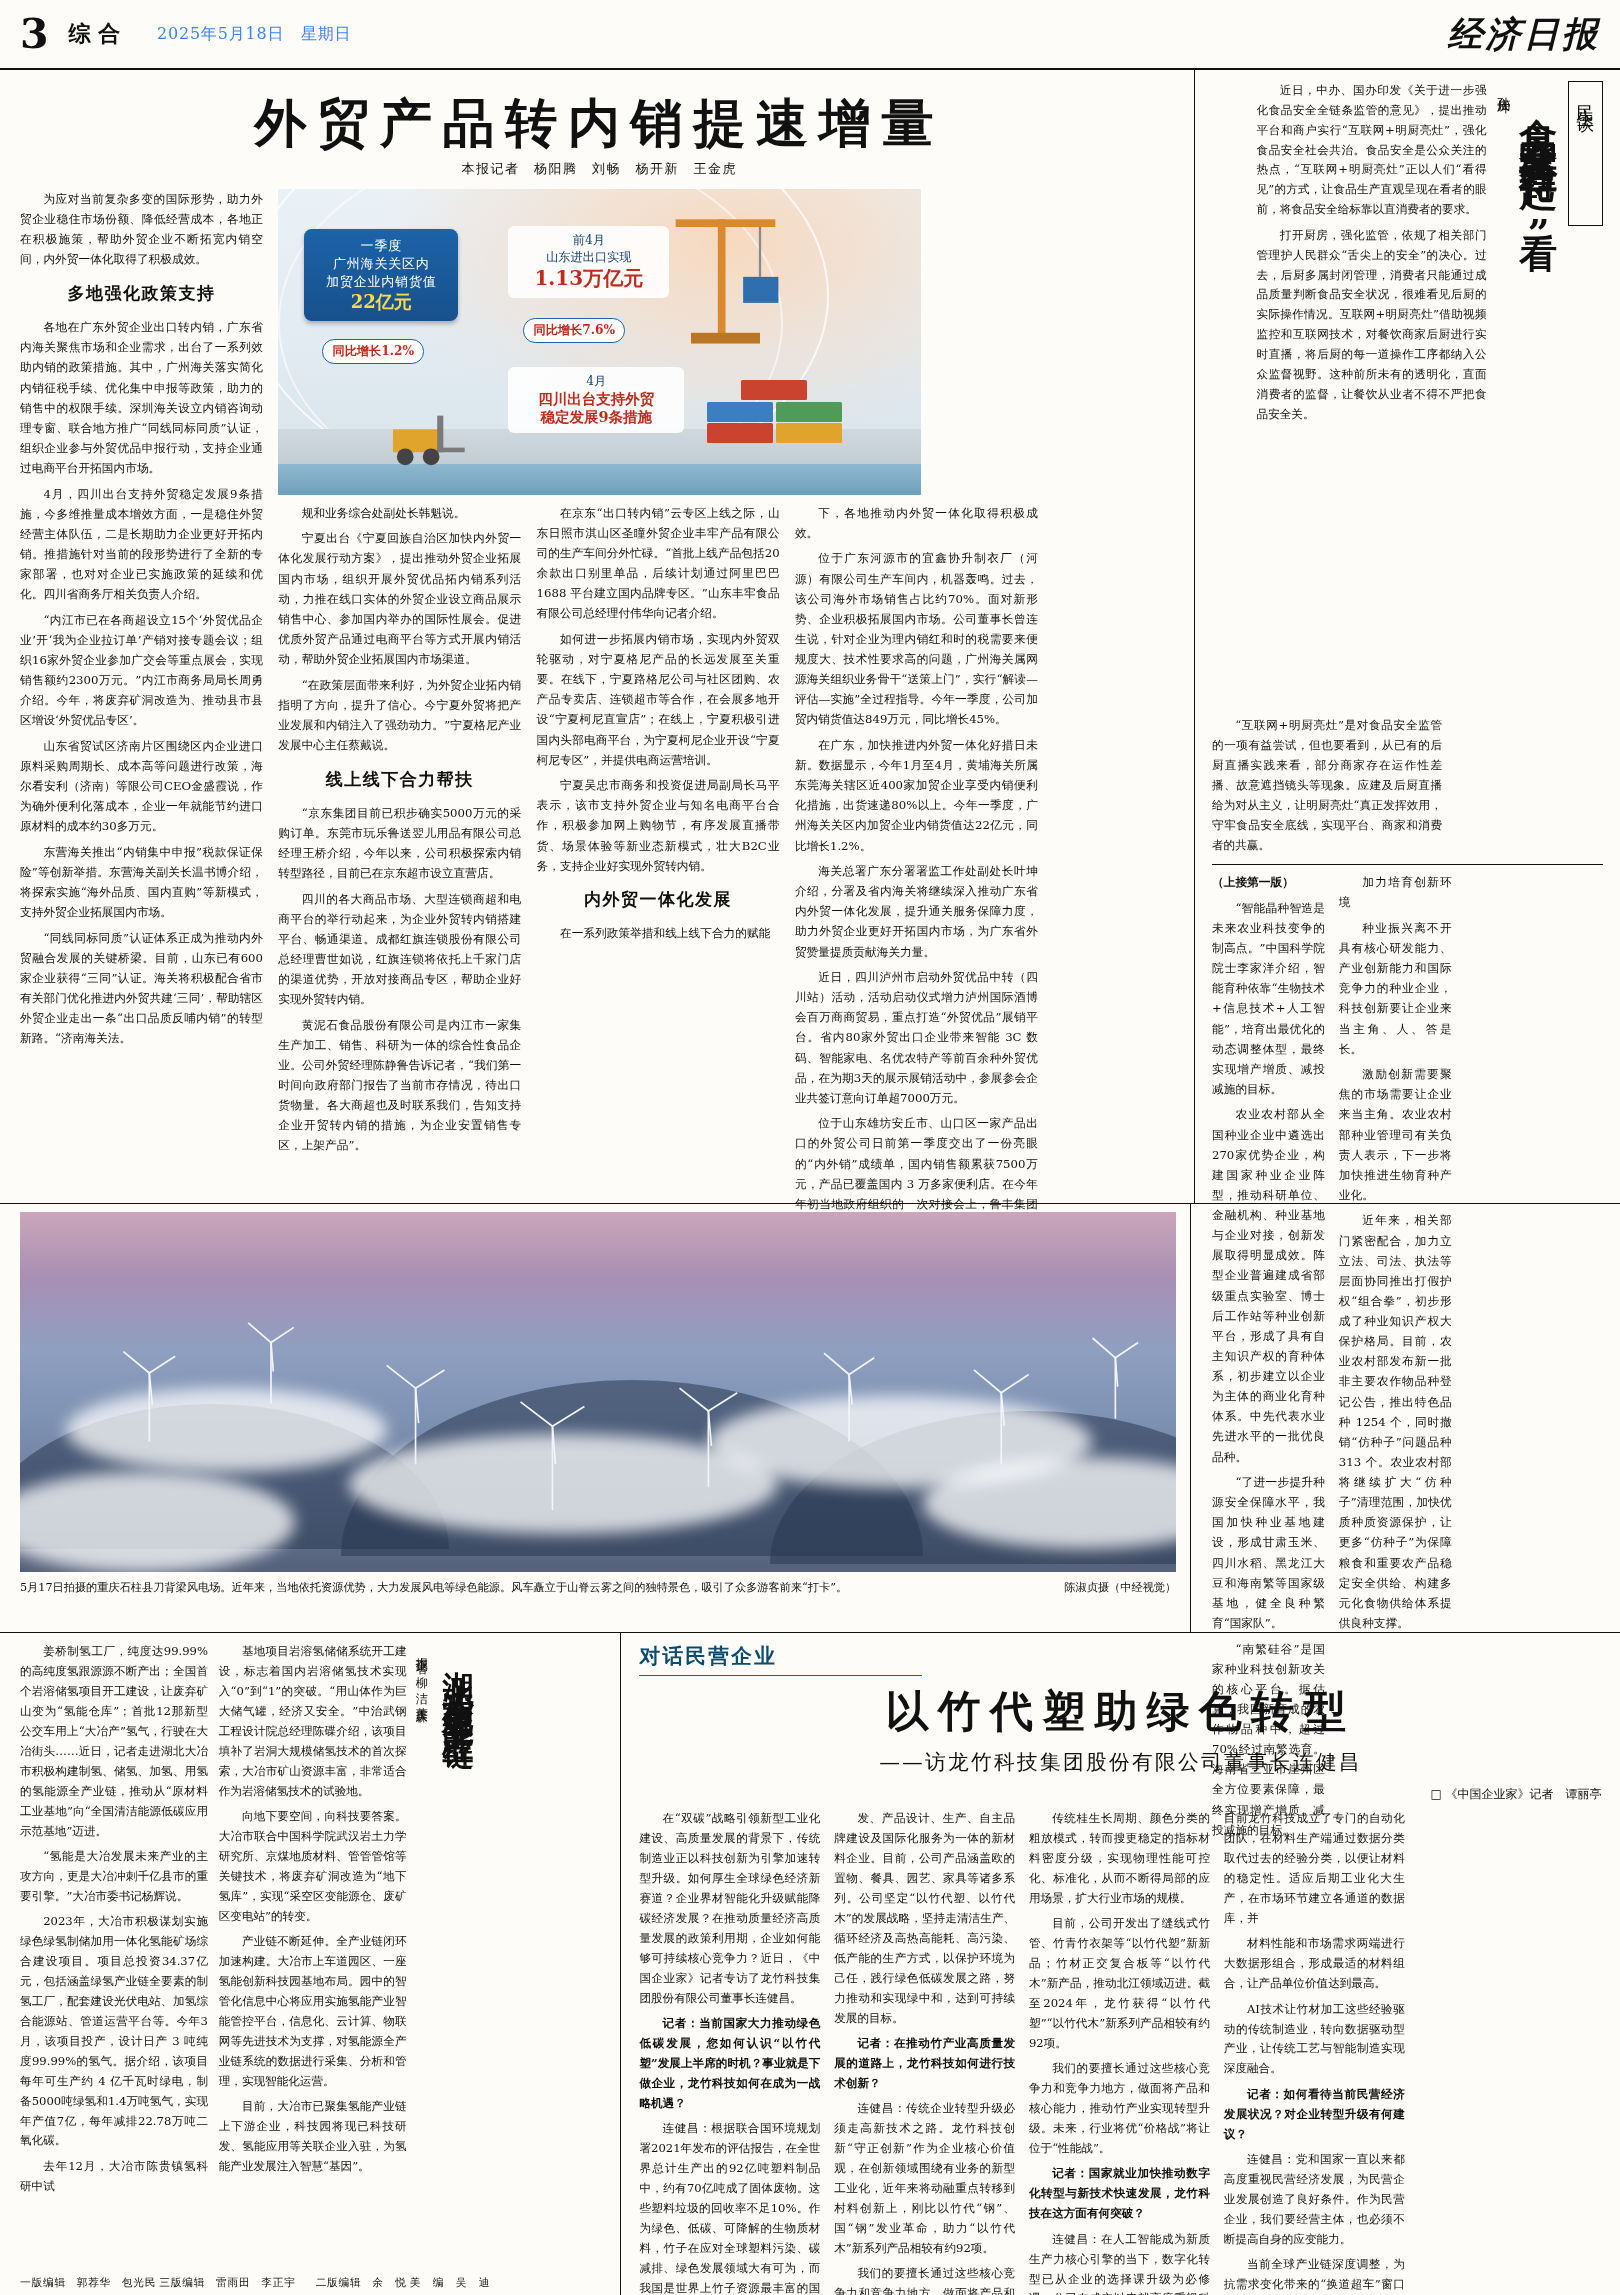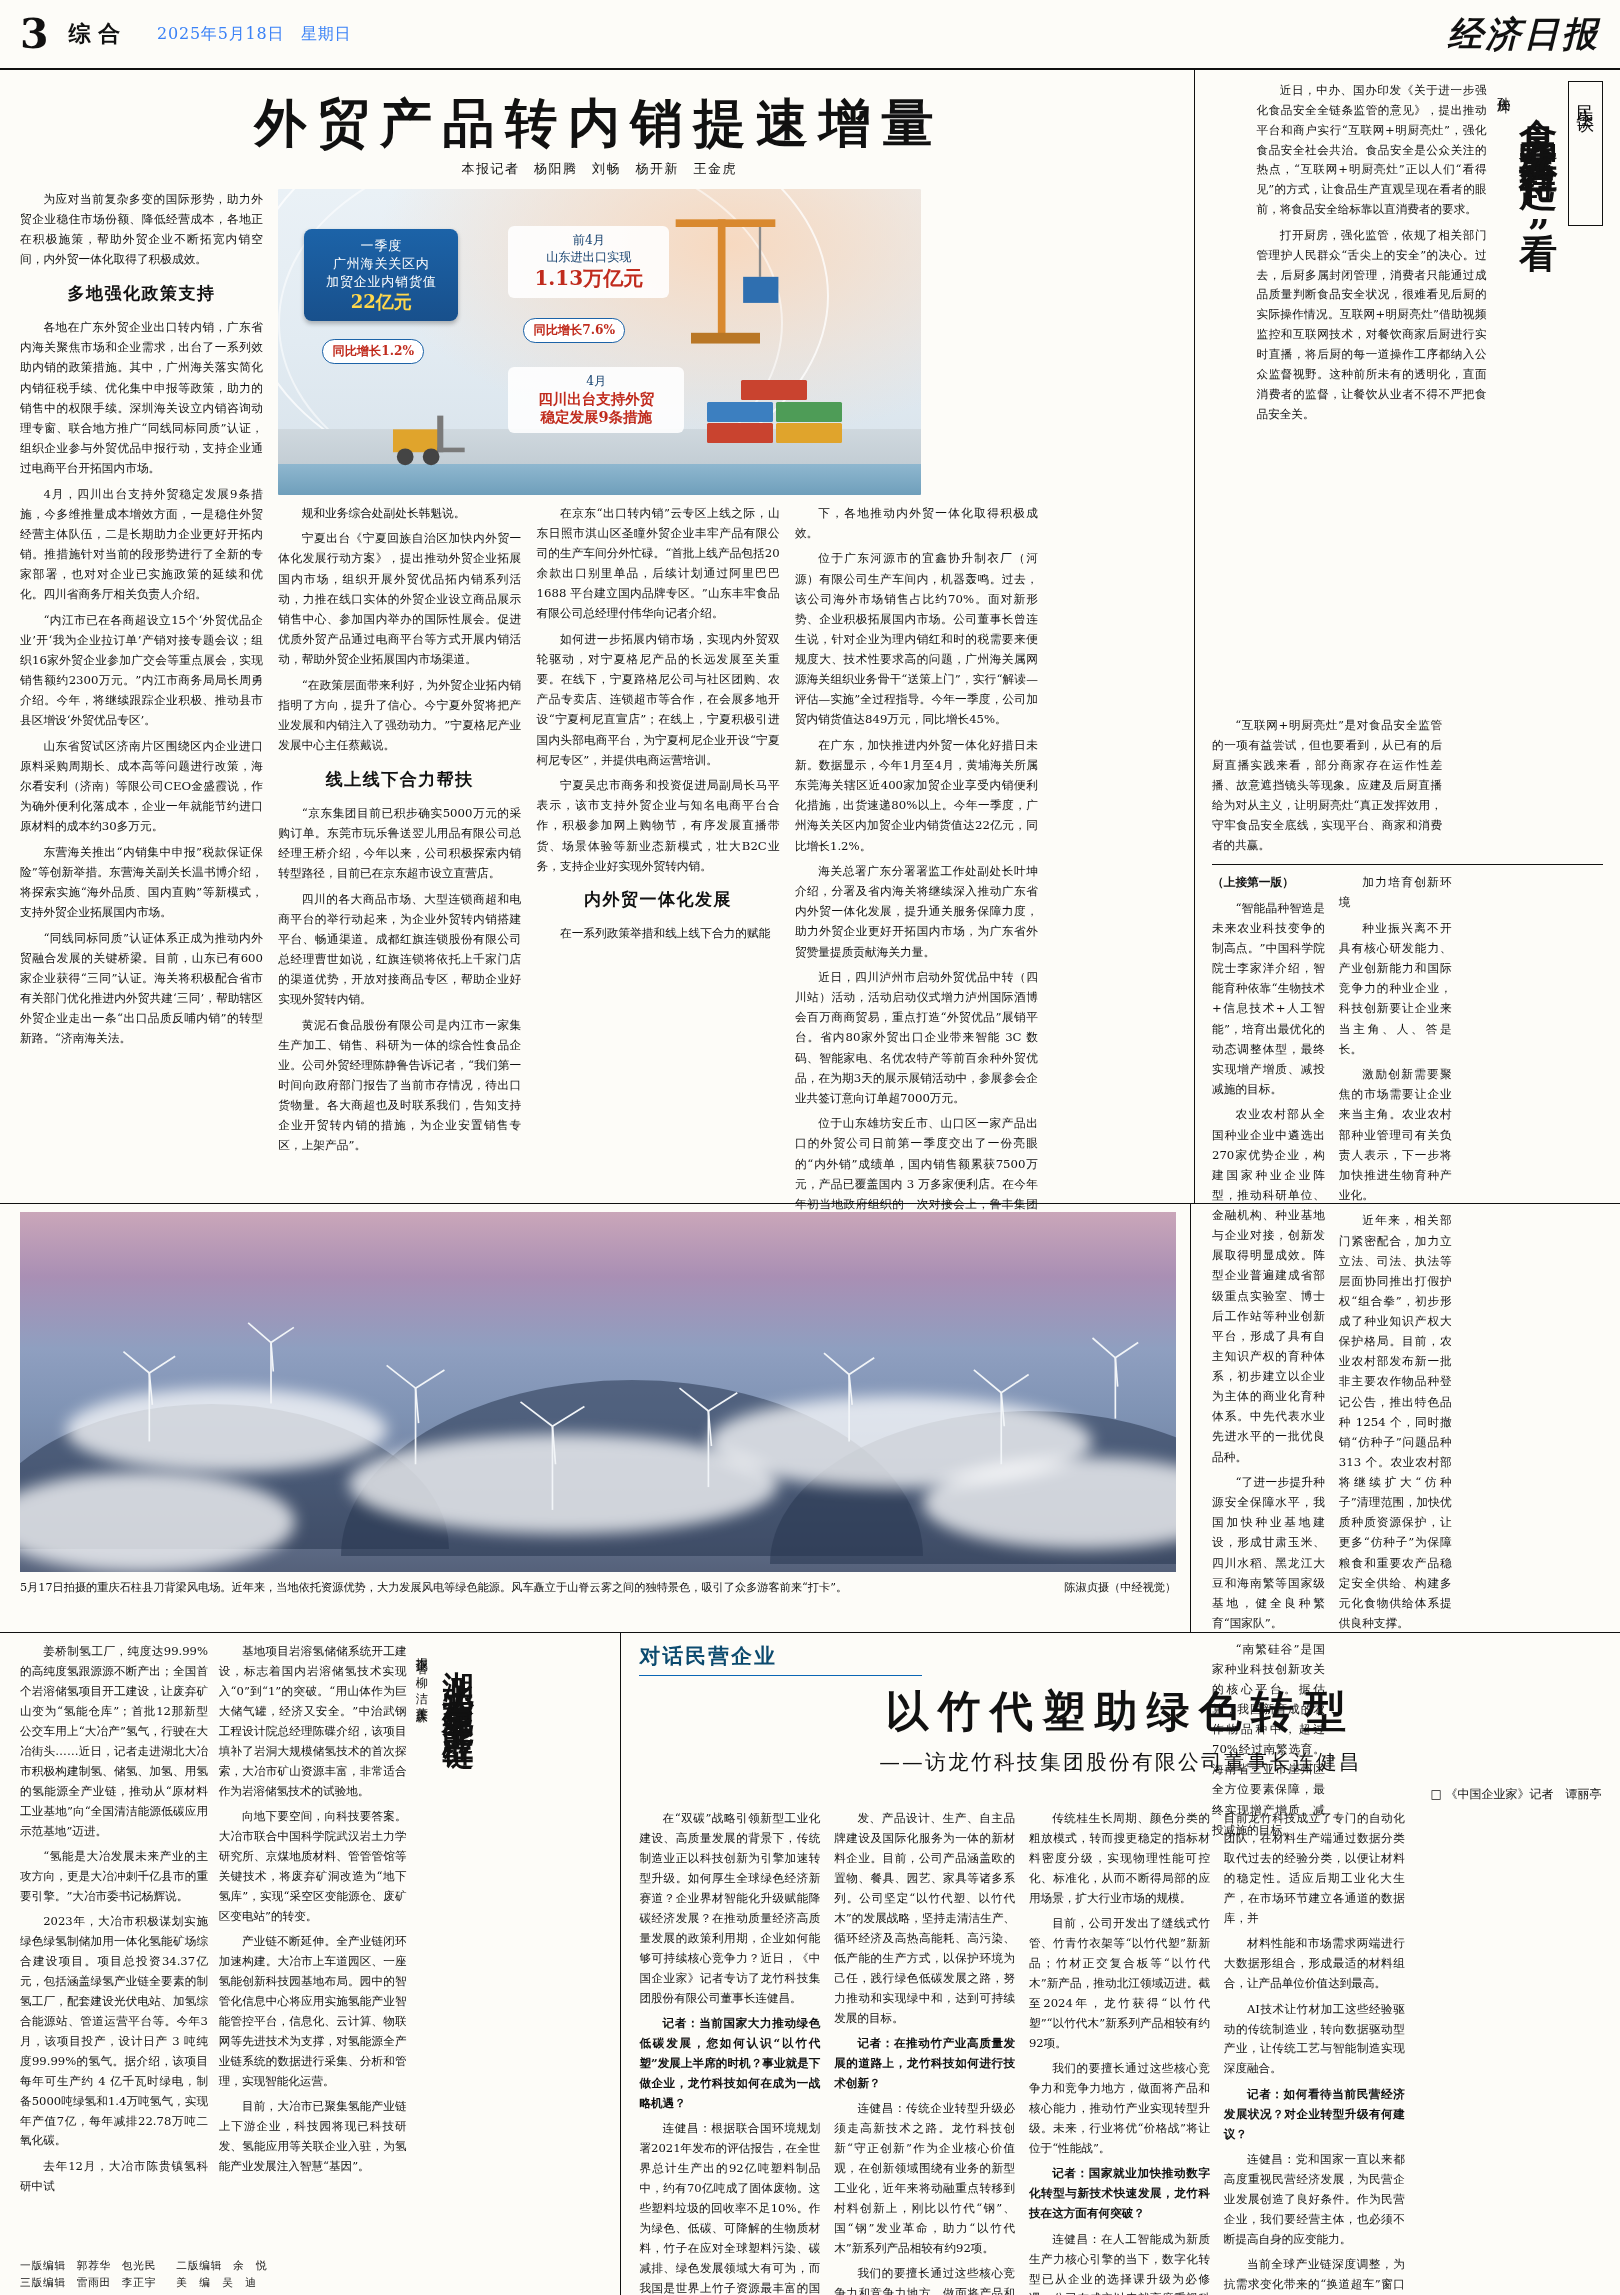--- a/index.html
+++ b/index.html
@@ -166,21 +166,21 @@
   .b-subhead { font-size: 20.7px; text-align:center; letter-spacing: 2.3px; margin-bottom: 10.7px; }
   .b-byline { font-size: 12px; text-align:right; margin-bottom: 6.1px; }
   .bcols { display:flex; gap: 13.8px; }
   .bc { width: 181px; font-size: 11.6px; line-height: 1.72; text-align: justify; }
   .bc p { margin: 0 0 5.4px 0; text-indent: 2em; }
   .q { font-weight: bold; }
   .footer-credits {
     position:absolute; bottom: 4.6px; left: 20px; width: 582px;
     font-size: 10.7px; display:flex; gap: 20px; letter-spacing:0.8px;
   }
-  .fc-col { display:flex; flex-direction:column; gap:3.1px; }
+  .fc-col { display:flex; flex-direction:row; gap:3.1px; }
   .fc-row { display:flex; gap: 10.7px; }
 </style>
 </head>
 <body>
 
 <div class="page">
 
   <div class="masthead">
     <div class="mh-pagenum">3</div>
     <div class="mh-section">综合</div>
@@ -194,21 +194,21 @@
       <div class="headline">外贸产品转内销提速增量</div>
       <div class="byline">本报记者　杨阳腾　刘畅　杨开新　王金虎</div>
 
       <div class="cols3">
 
         <div class="col">
           <p>为应对当前复杂多变的国际形势，助力外贸企业稳住市场份额、降低经营成本，各地正在积极施策，帮助外贸企业不断拓宽内销空间，内外贸一体化取得了积极成效。</p>
           <div class="subhead">多地强化政策支持</div>
           <p>各地在广东外贸企业出口转内销，广东省内海关聚焦市场和企业需求，出台了一系列效助内销的政策措施。其中，广州海关落实简化内销征税手续、优化集中申报等政策，助力的销售中的权限手续。深圳海关设立内销咨询动理专窗、联合地方推广“同线同标同质”认证，组织企业参与外贸优品申报行动，支持企业通过电商平台开拓国内市场。</p>
           <p>4月，四川出台支持外贸稳定发展9条措施，今多维推量成本增效方面，一是稳住外贸经营主体队伍，二是长期助力企业更好开拓内销。推措施针对当前的段形势进行了全新的专家部署，也对对企业已实施政策的延续和优化。四川省商务厅相关负责人介绍。</p>
-          <p>“内江市已在各商超设立15个‘外贸优品企业’开‘我为企业拉订单’产销对接专题会议；组织16家外贸企业参加广交会等重点展会，实现销售额约2300万元。”内江市商务局局长周勇介绍。今年，将继续跟踪企业积极、推动县市县区增设‘外贸优品专区’。</p>
+          <p>“内江市已在各商超设立15个‘外贸优品企业’开‘我为企业拉订单’产销对接专题会议；组织16家外贸企业参加广交会等重点展会，实现销售额约2300万元。”内江市商务局局长周勇介绍。今年，将废弃矿洞改造为、推动县市县区增设‘外贸优品专区’。</p>
           <p>山东省贸试区济南片区围绕区内企业进口原料采购周期长、成本高等问题进行改策，海尔看安利（济南）等限公司CEO金盛霞说，作为确外便利化落成本，企业一年就能节约进口原材料的成本约30多万元。</p>
           <p>东营海关推出“内销集中申报”税款保证保险”等创新举措。东营海关副关长温书博介绍，将探索实施“海外品质、国内直购”等新模式，支持外贸企业拓展国内市场。</p>
           <p>“同线同标同质”认证体系正成为推动内外贸融合发展的关键桥梁。目前，山东已有600家企业获得“三同”认证。海关将积极配合省市有关部门优化推进内外贸共建‘三同’，帮助辖区外贸企业走出一条“出口品质反哺内销”的转型新路。“济南海关法。</p>
         </div>
 
         <div style="width:765px;">
           <div class="infographic">
             <div class="ig-sky"></div>
             <div class="ig-arcs"></div>
             <div class="ig-arcs2"></div>

